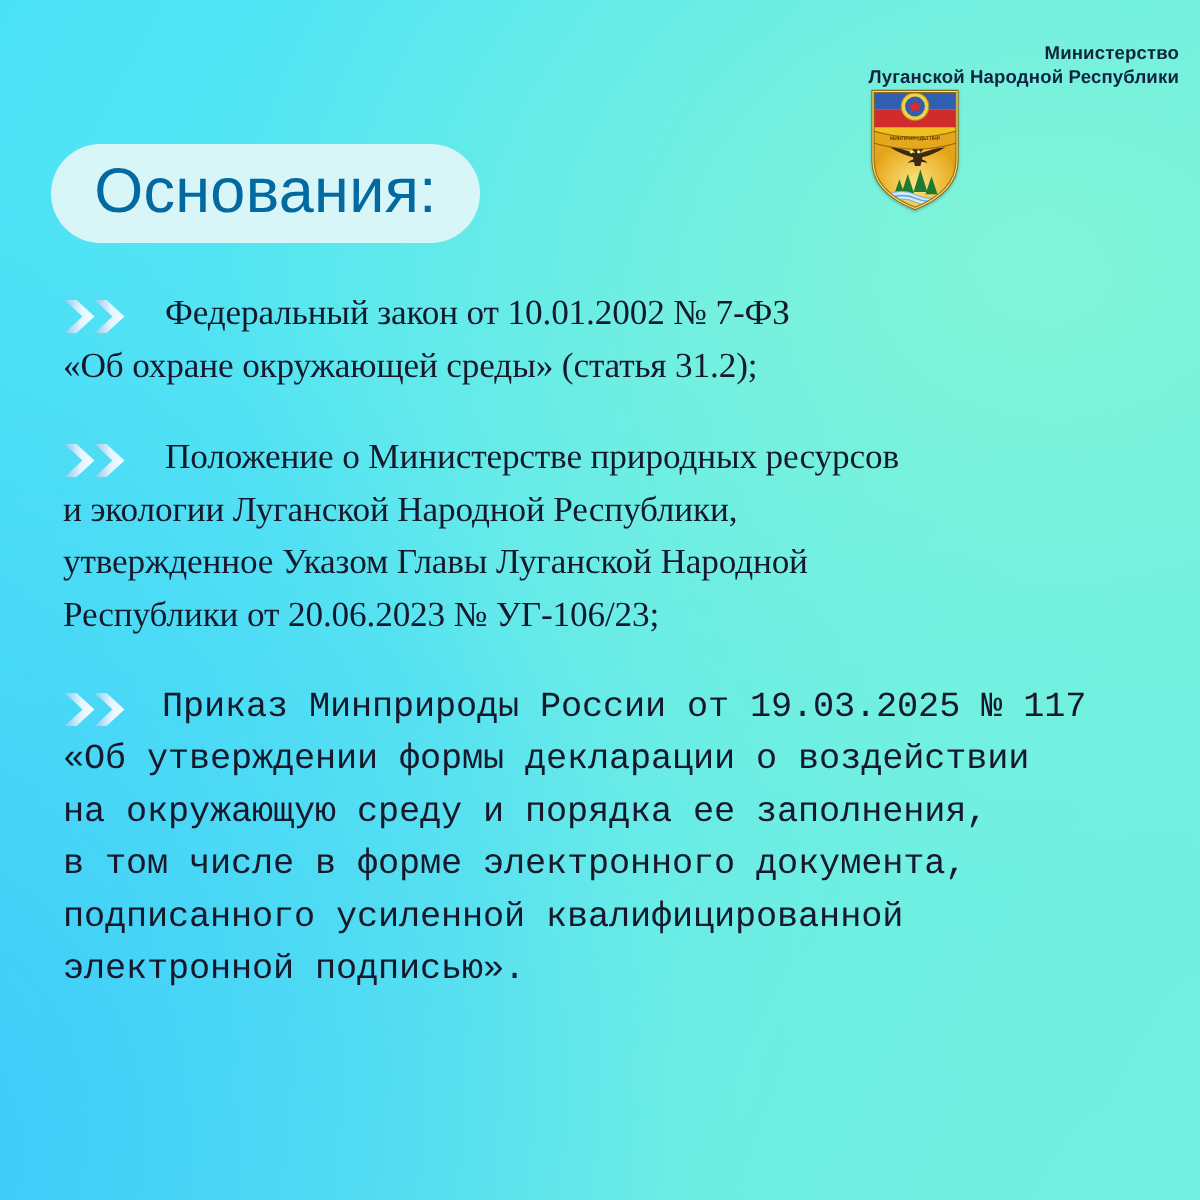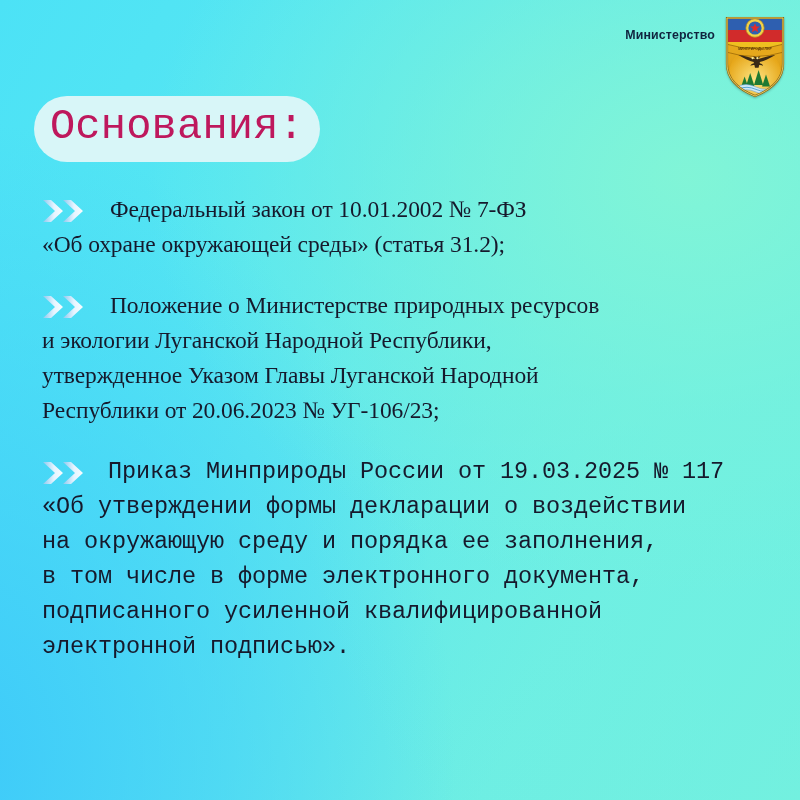--- a/index.html
+++ b/index.html
@@ -28,20 +28,21 @@
   }
 
   
   .header {
     position: absolute;
     top: 26px;
     right: 14px;
     display: flex;
     align-items: flex-start;
     gap: 9px;
+    flex-direction: column;
   }
   .header-text {
     text-align: right;
     font-family: "Liberation Sans", "DejaVu Sans", sans-serif;
     font-size: 12.4px;
     line-height: 16.4px;
     font-weight: 700;
     color: #10243f;
     letter-spacing: 0.1px;
     white-space: nowrap;
@@ -67,25 +68,25 @@
     height: 66px;
     background: #d8f6f8;
     border-radius: 34px;
     display: flex;
     align-items: center;
     justify-content: center;
     box-sizing: border-box;
     padding-bottom: 4px;
   }
   .title-pill .title-text {
-    font-family: Liberation Mono, monospace;
+    font-family: Liberation Sans, sans-serif;
     font-size: 42px;
     line-height: 42px;
     font-weight: 400;
-    color: #be185d;
+    color: #0369a1;
     letter-spacing: 0.2px;
     white-space: nowrap;
   }
 
   
   .list {
     position: absolute;
     left: 42px;
     top: 192px;
     right: 14px;
@@ -118,20 +119,21 @@
   .item.tight .item-text { text-indent: 66px; font-family: Liberation Mono, monospace; }
 </style>
 </head>
 <body>
 
 <div id="poster">
 
   <div class="header">
     <div class="header-text">
       <div>Министерство</div>
+      <div>Луганской Народной Республики</div>
     </div>
 
     <svg class="emblem" viewBox="0 0 62 85">
       <defs>
         <clipPath id="shieldClip">
           <path d="M3 4 H59 V50 C59 66 46 76 31 82 C16 76 3 66 3 50 Z"></path>
         </clipPath>
         <linearGradient id="goldGrad" x1="0" y1="0" x2="0" y2="1">
           <stop offset="0%" stop-color="#f2c92e"></stop>
           <stop offset="45%" stop-color="#e5a81c"></stop>

